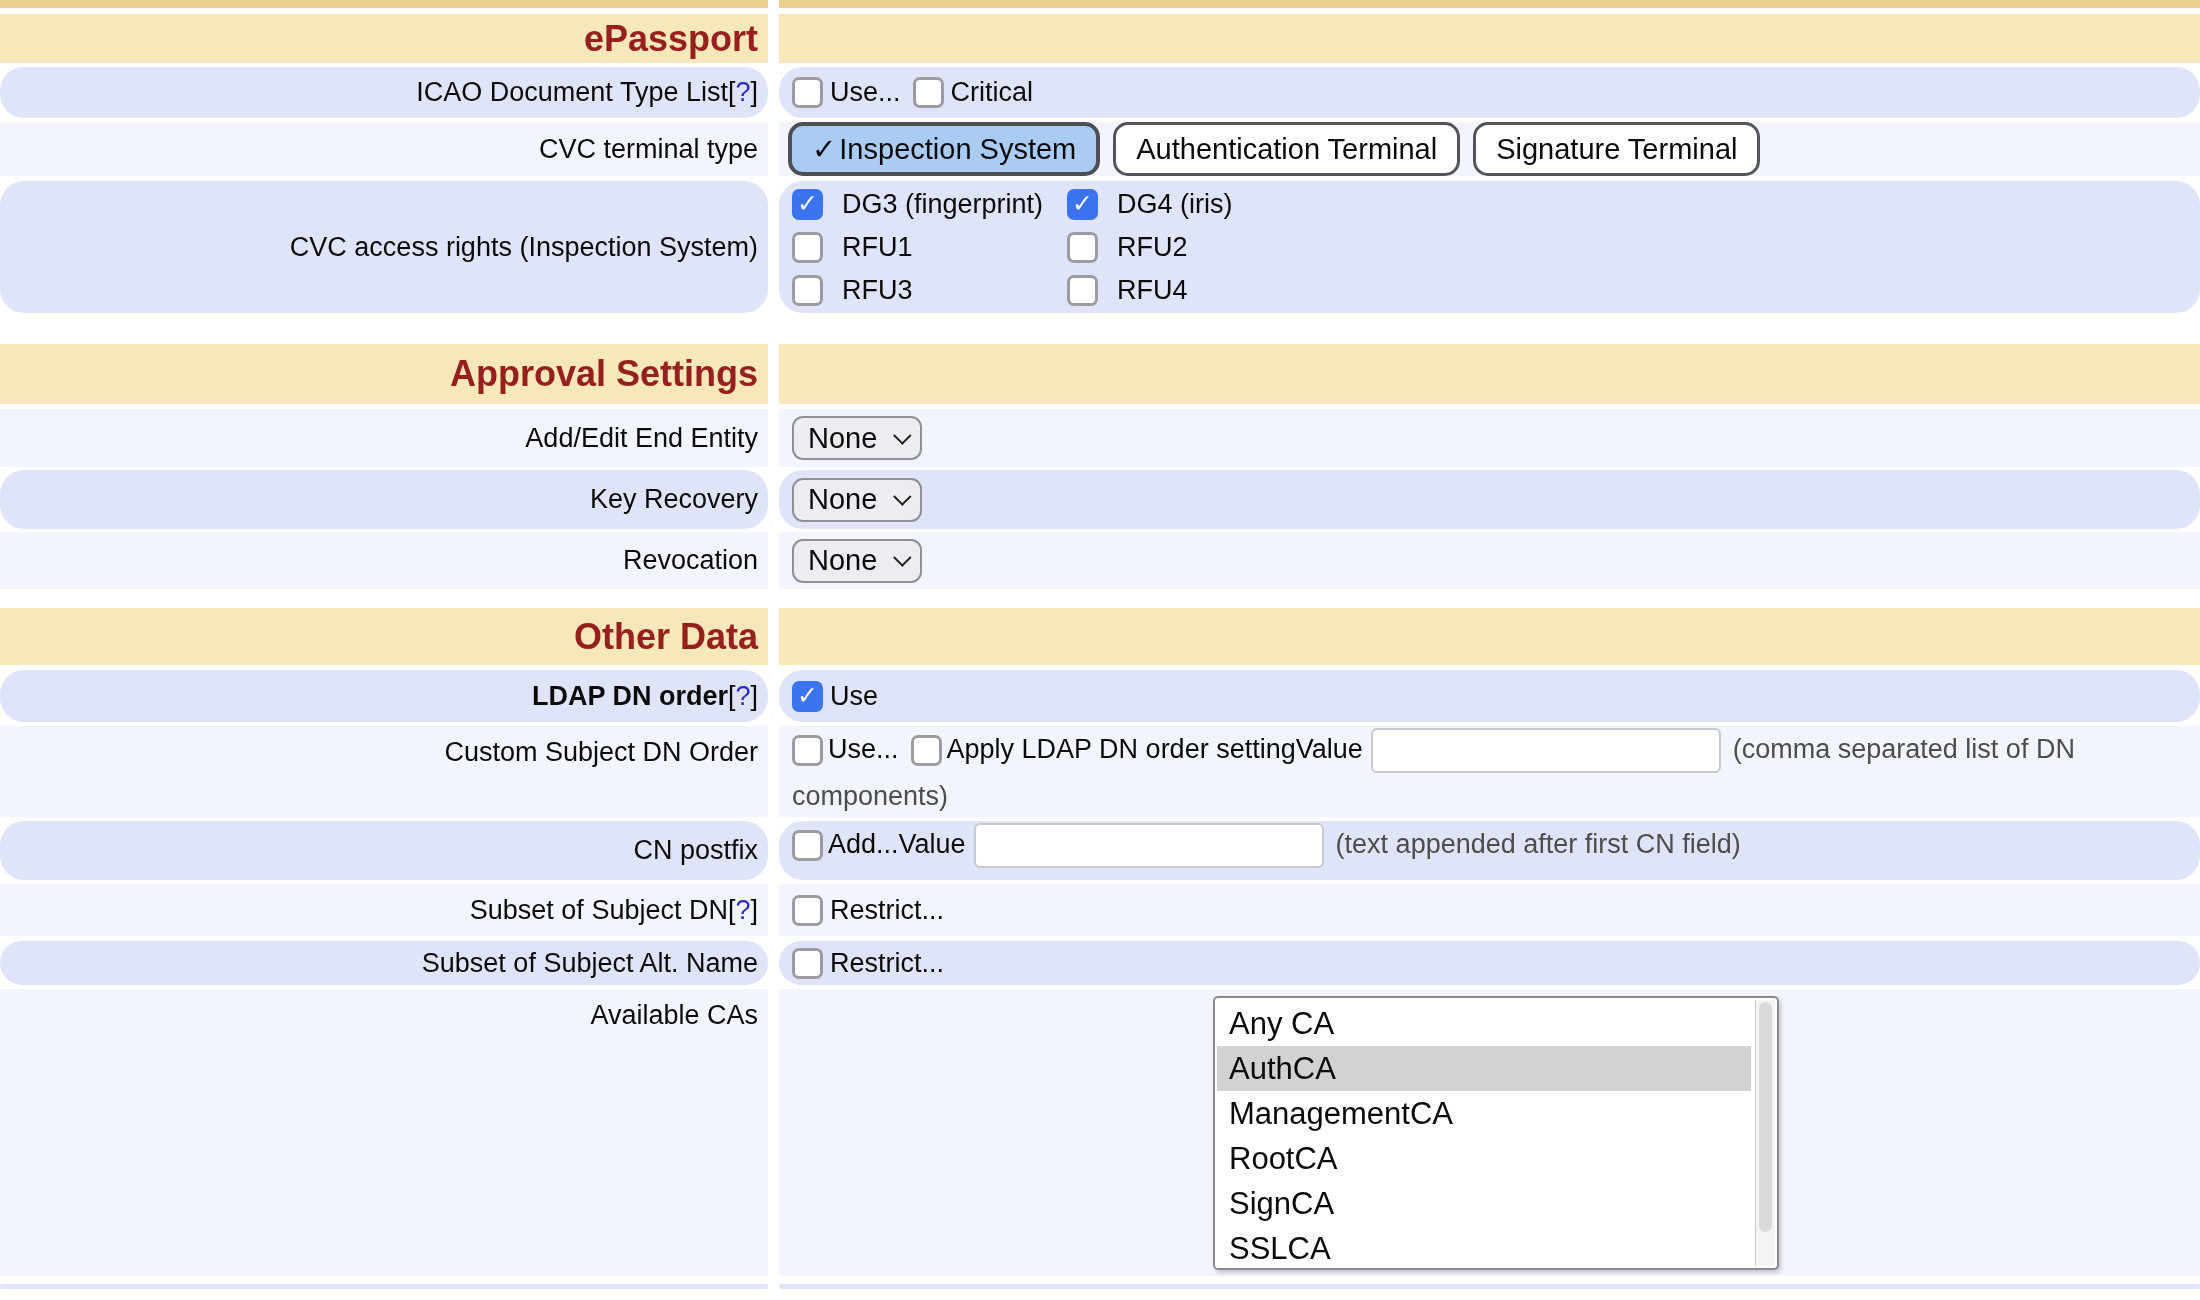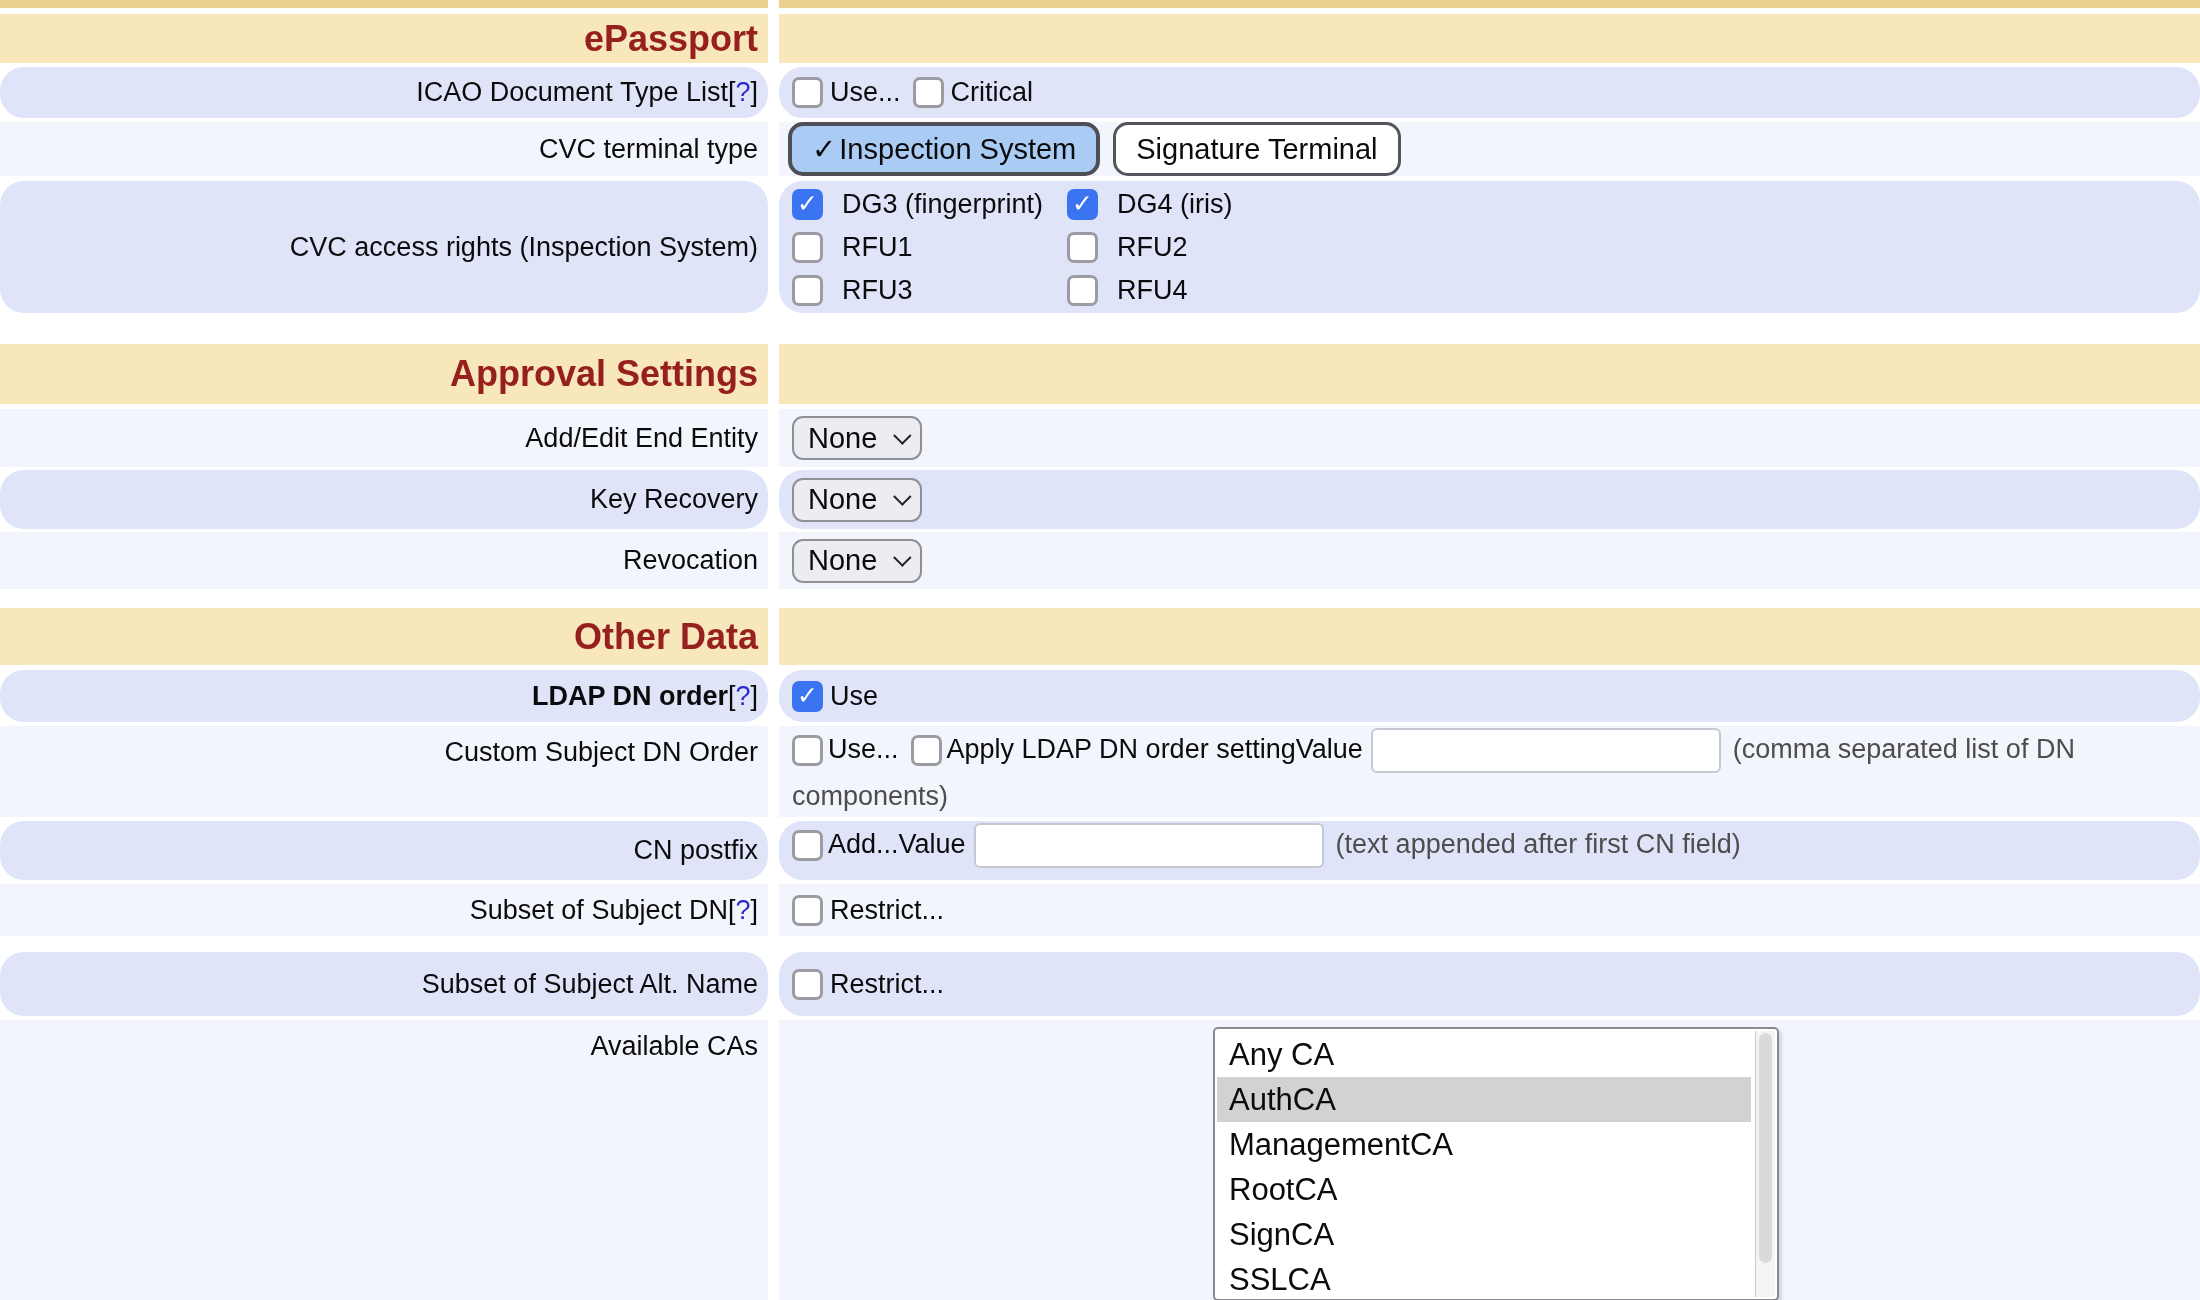--- a/index.html
+++ b/index.html
@@ -30,21 +30,21 @@
   .r-icao   { height:51px;  margin-top:4px; }
   .r-term   { height:54px;  margin-top:4px; }
   .r-rights { height:132px; margin-top:5px; }
   .r-appr1  { height:58px;  margin-top:5px; }
   .r-appr2  { height:59px;  margin-top:3px; }
   .r-appr3  { height:57px;  margin-top:3px; }
   .r-ldap   { height:52px;  margin-top:5px; }
   .r-custom { height:91px;  margin-top:4px; }
   .r-cnpost { height:59px;  margin-top:4px; }
   .r-subdn  { height:52px;  margin-top:4px; }
-  .r-subalt { height:64px;  margin-top:16px; }
+  .r-subalt { height:44px;  margin-top:5px; }
   .r-cas    { height:287px; margin-top:4px; }
   .cl.top { align-items:flex-start; padding-top:8px; line-height:36px; }
   .bold-label { font-weight:bold; }
   
   .q { color:#2929CC; text-decoration:none; cursor:pointer; }
   
   .cb { width:31px; height:31px; flex:none; display:inline-flex; align-items:center; justify-content:center;
         background:#fff; border:3.5px solid #9B9BA2; border-radius:7px; vertical-align:middle; }
   .cb.checked { background:#3B74F0; border-color:#3B74F0; }
   .tick { color:#fff; font-size:25px; font-weight:bold; line-height:1; transform:translateY(-1px); }
@@ -119,20 +119,23 @@
 <div class="row r-term">
   <div class="cl pale">
       <span>CVC terminal type</span>
     </div>
   <div class="cr pale buttons">
     <button class="btn selected">
         <span class="check">✓</span>
         <span>Inspection System</span>
       </button>
     <button class="btn">
+        <span>Authentication Terminal</span>
+      </button>
+    <button class="btn">
         <span>Signature Terminal</span>
       </button>
   </div>
 </div>
 
 <div class="row r-rights">
   <div class="cl lav">
       <span>CVC access rights (Inspection System)</span>
     </div>
   <div class="cr lav rights">

